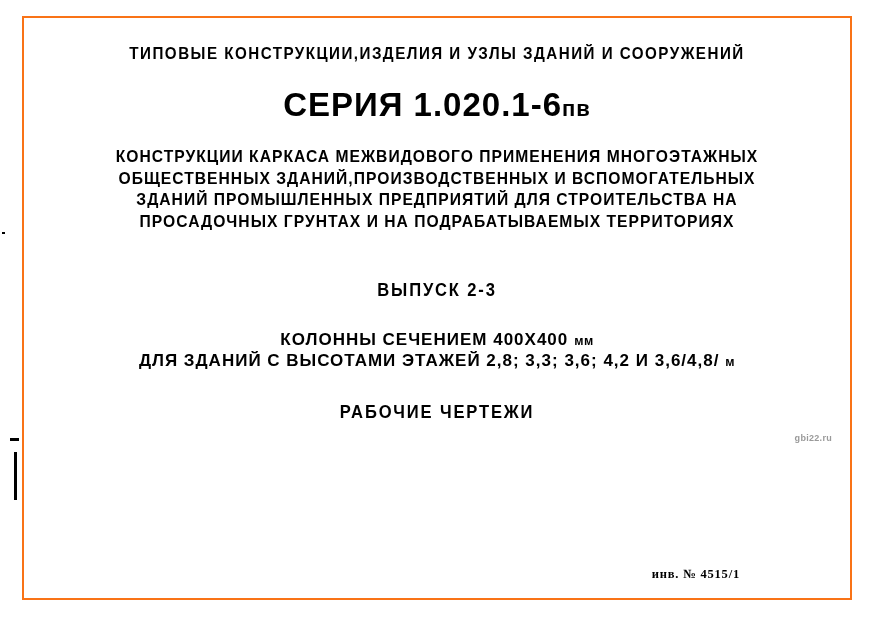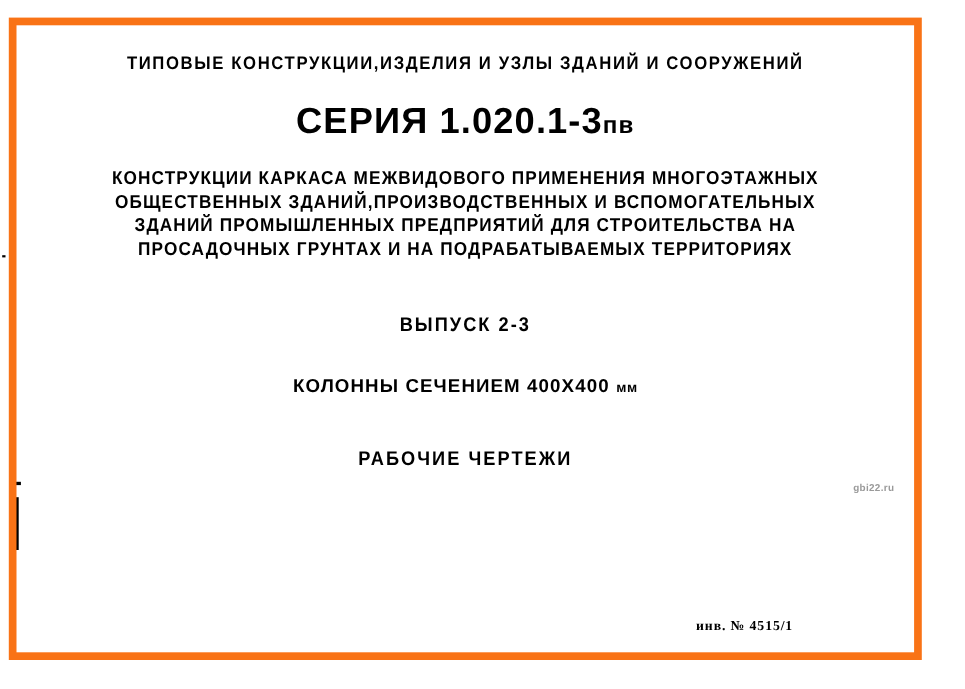--- a/index.html
+++ b/index.html
@@ -25,25 +25,25 @@
     position: absolute;
     background: #000000;
   }
   .edge-mark.m1 { left: 2px;  top: 232px; width: 3px;  height: 2px; }
   .edge-mark.m2 { left: 10px; top: 438px; width: 9px;  height: 3px; }
   .edge-mark.m3 { left: 14px; top: 452px; width: 3px;  height: 48px; }
 
   
   .frame {
     position: absolute;
-    left: 8px;
+    left: 22px;
     top: 16px;
     width: 830px;
     height: 584px;
-    border: 7px solid #f97316;
+    border: 2px solid #f97316;
     box-sizing: border-box;
   }
 
   .content {
     position: absolute;
     left: 0;
     top: 0;
     width: 100%;
     height: 100%;
     text-align: center;
@@ -103,21 +103,21 @@
   }
 
   .cols {
     position: absolute;
     left: 0;
     right: 0;
     top: 312px;
   }
   .cols .cl {
     font-size: 17px;
-    line-height: 32px;
+    line-height: 20px;
     letter-spacing: 1.2px;
   }
   .cols .unit {
     font-size: 12.5px;
     letter-spacing: 0.5px;
   }
 
   .working {
     position: absolute;
     left: 0;
@@ -157,37 +157,41 @@
   <div class="edge-mark m1"></div>
   <div class="edge-mark m2"></div>
   <div class="edge-mark m3"></div>
 
   <div class="frame">
     <div class="content">
 
       <div class="line-head tx">ТИПОВЫЕ КОНСТРУКЦИИ,ИЗДЕЛИЯ И УЗЛЫ ЗДАНИЙ И СООРУЖЕНИЙ</div>
 
       <div class="series">
-        <span class="tx">СЕРИЯ 1.020.1-3</span><span class="suffix tx">пв</span>
+        <span class="tx">СЕРИЯ 1.020.1-6</span><span class="suffix tx">пв</span>
       </div>
 
       <div class="desc">
         <div class="dl tx">КОНСТРУКЦИИ КАРКАСА МЕЖВИДОВОГО ПРИМЕНЕНИЯ МНОГОЭТАЖНЫХ</div>
         <div class="dl tx">ОБЩЕСТВЕННЫХ ЗДАНИЙ,ПРОИЗВОДСТВЕННЫХ И ВСПОМОГАТЕЛЬНЫХ</div>
         <div class="dl tx">ЗДАНИЙ ПРОМЫШЛЕННЫХ ПРЕДПРИЯТИЙ ДЛЯ СТРОИТЕЛЬСТВА НА</div>
         <div class="dl tx">ПРОСАДОЧНЫХ ГРУНТАХ И НА ПОДРАБАТЫВАЕМЫХ ТЕРРИТОРИЯХ</div>
       </div>
 
       <div class="issue tx">ВЫПУСК 2-3</div>
 
       <div class="cols">
         <div class="cl">
           <span class="tx">КОЛОННЫ СЕЧЕНИЕМ 400Х400</span>
           <span class="unit tx">мм</span>
         </div>
+        <div class="cl">
+          <span class="tx">ДЛЯ ЗДАНИЙ С ВЫСОТАМИ ЭТАЖЕЙ 2,8; 3,3; 3,6; 4,2 И 3,6/4,8/</span>
+          <span class="unit tx">м</span>
+        </div>
       </div>
 
       <div class="working tx">РАБОЧИЕ ЧЕРТЕЖИ</div>
 
       <div class="watermark">gbi22.ru</div>
 
       <div class="inv">инв. № 4515/1</div>
 
     </div>
   </div>

